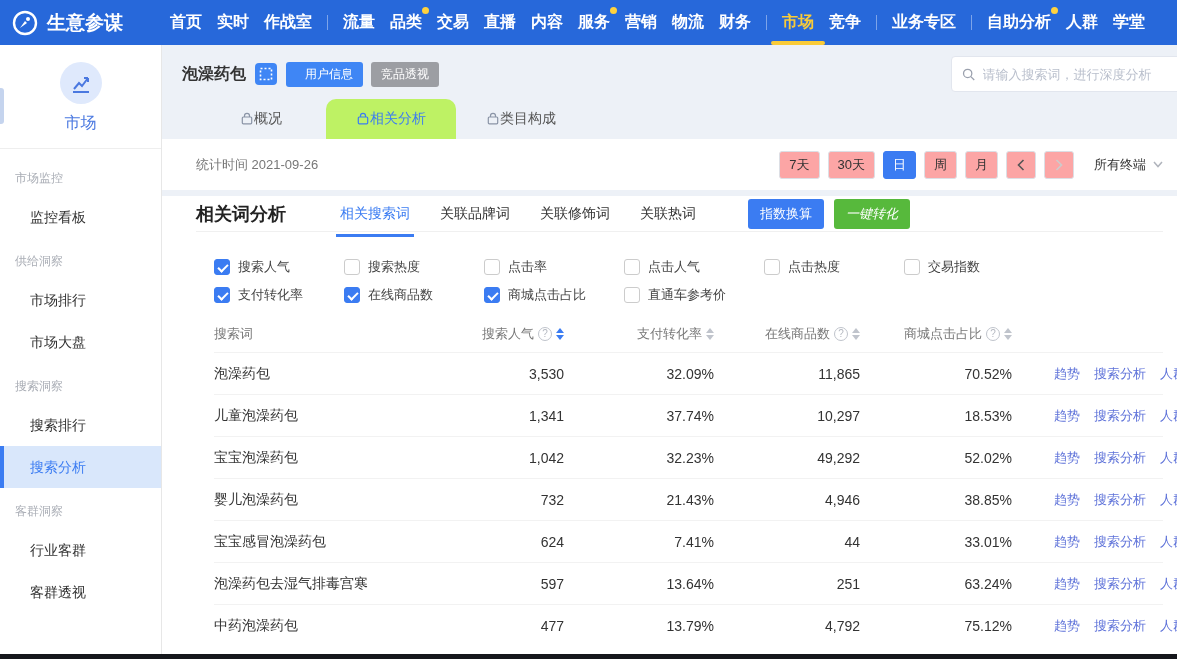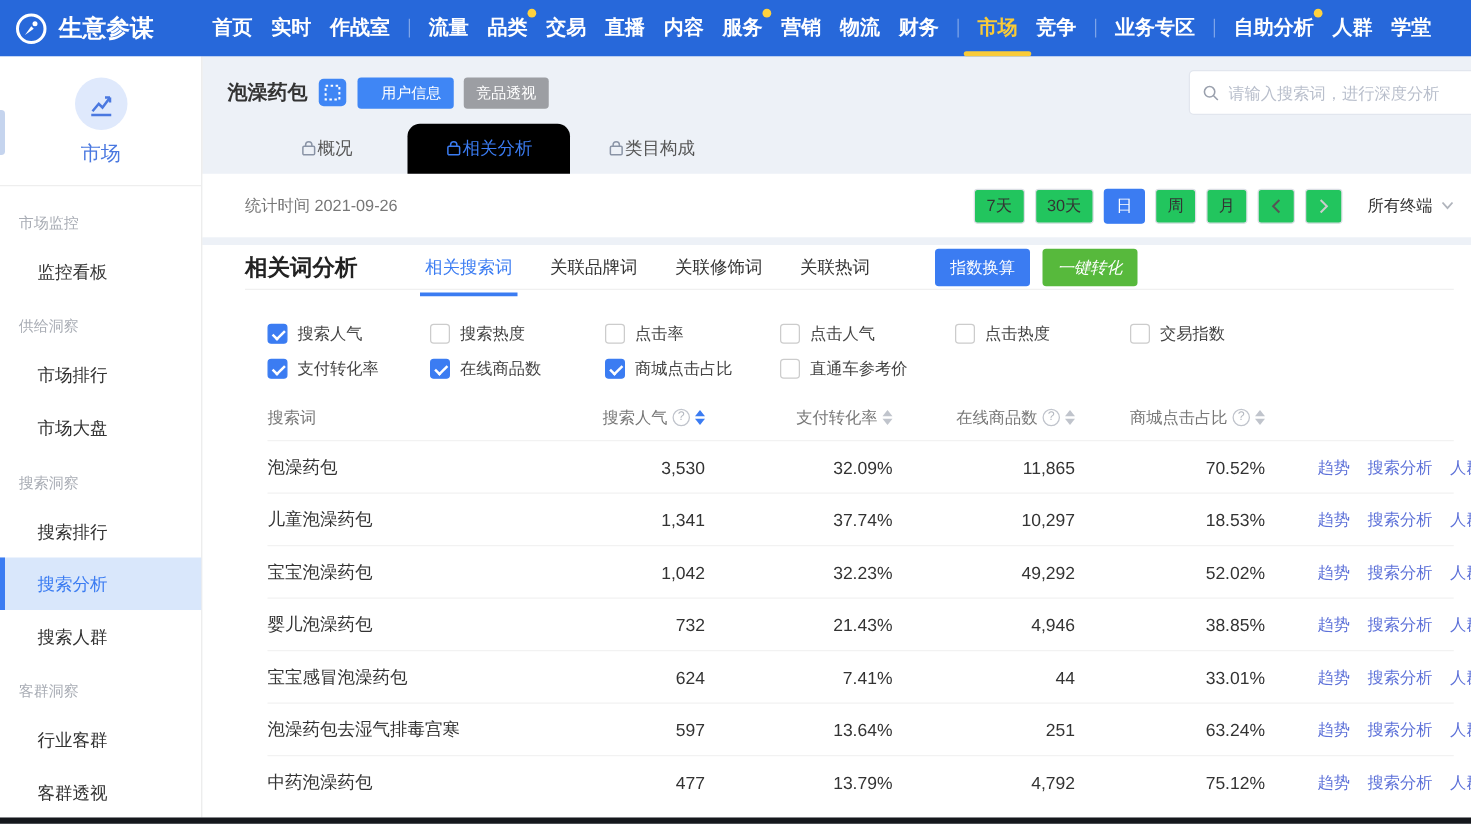--- a/index.html
+++ b/index.html
@@ -46,28 +46,28 @@
   .badge.blue { background:#3f86f5;padding-left:19px; } .badge.gray { background:#9c9ea3; }
   .search-box { position:absolute; right:-6px; top:11px; width:232px; height:36px; background:#fff;
                 border:1px solid #e2e6ee; border-radius:4px; display:flex; align-items:center;
                 padding:0 10px; gap:7px; }
   .search-box input { border:none; outline:none; background:transparent; font-size:13px; color:#333; width:100%;
                 font-family:inherit; }
   .search-box input::placeholder { color:#b9bfcc; }
   .tabs { display:flex; margin-top:7px; padding-left:14px; height:40px; }
   .tab { width:130px; display:flex; align-items:center; justify-content:center; 
          font-size:14px; color:#555; cursor:pointer;text-align:center; }
-  .tab.active { background:#000000; color:#3b7cf2; border-radius:10px 10px 0 0; }
+  .tab.active { background:#bef264; color:#3b7cf2; border-radius:10px 10px 0 0; }
 
   
   .stat-card { background:#fff; height:51px; display:flex; align-items:center;
                justify-content:space-between; padding:0 14px 0 34px; flex:none; }
   .stat-label { font-size:13px; color:#777; }
   .toolbar { display:flex; align-items:center; }
-  .pbtn { min-width:30px; padding:0 9px; height:28px; border:1px solid #dcdfe5; background:#22c55e;
+  .pbtn { min-width:30px; padding:0 9px; height:28px; border:1px solid #dcdfe5; background:#fca5a5;
           border-radius:3px; font-size:13px; color:#333; display:flex; align-items:center;
           justify-content:center; cursor:pointer; margin-left:8px; }
   .pbtn.active { background:#3b7cf2; border-color:#3b7cf2; color:#fff; }
   .pbtn.disabled { cursor:default; }
   .terminal { font-size:13px; color:#333; margin-left:20px; display:flex; align-items:center; gap:7px; cursor:pointer; }
   .gap6 { height:6px; background:#edf1f7; flex:none; }
 
   
   .main-card { background:#fff; flex:1; padding:0 14px 0 34px; overflow:hidden; }
   .section-head { display:flex; align-items:center; height:36px; border-bottom:1px solid #f0f0f0; }
@@ -170,21 +170,20 @@
     </div>
     <div class="side-groups" id="side-groups">
         <div class="side-title">市场监控</div>
         <div class="side-item">监控看板</div>
         <div class="side-title">供给洞察</div>
         <div class="side-item">市场排行</div>
         <div class="side-item">市场大盘</div>
         <div class="side-title">搜索洞察</div>
         <div class="side-item">搜索排行</div>
         <div class="side-item active">搜索分析</div>
-        <div class="side-item">搜索人群</div>
         <div class="side-title">客群洞察</div>
         <div class="side-item">行业客群</div>
         <div class="side-item">客群透视</div>
       </div>
   </aside>
 
   <main class="main">
     <div class="band">
       <div class="kw-row">
         <span class="kw-title">泡澡药包</span>

